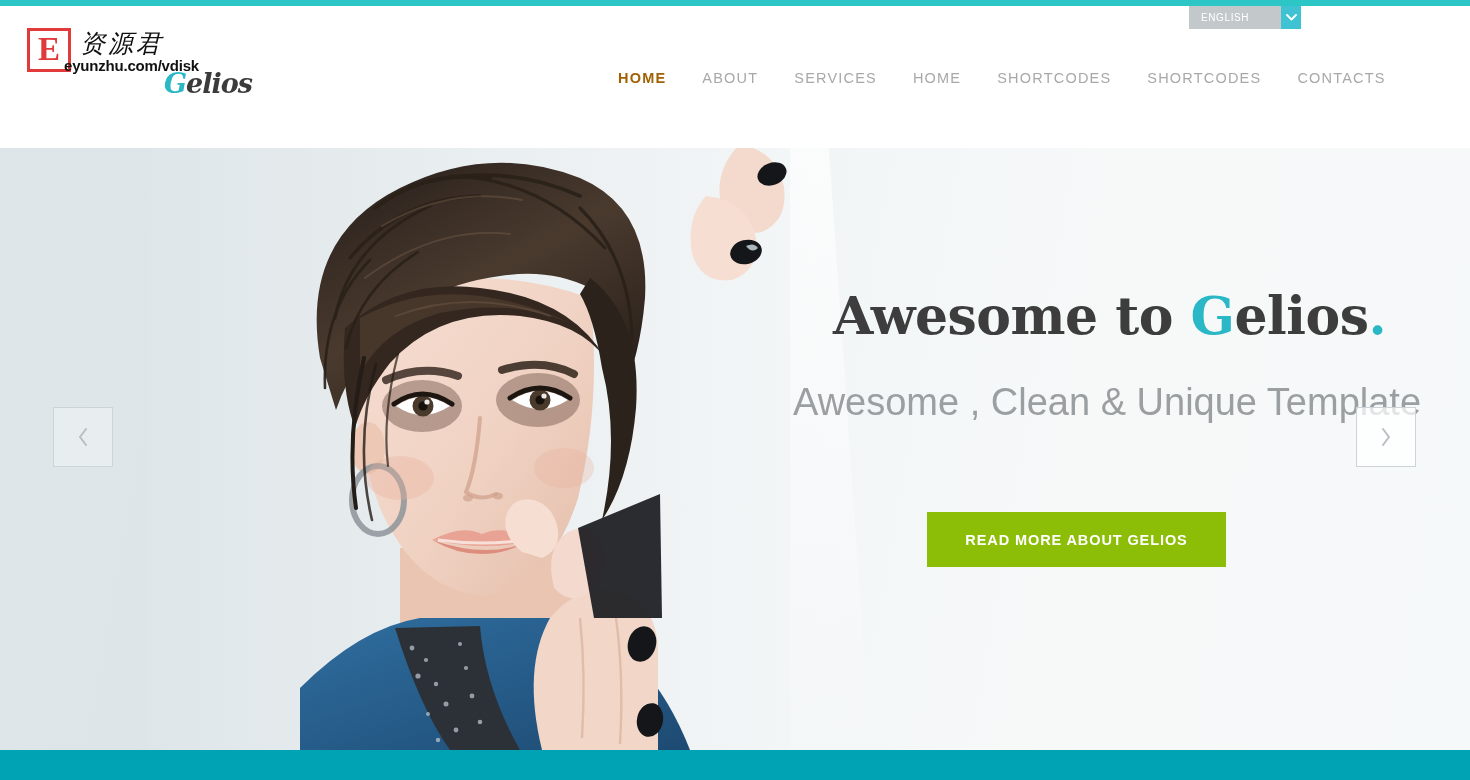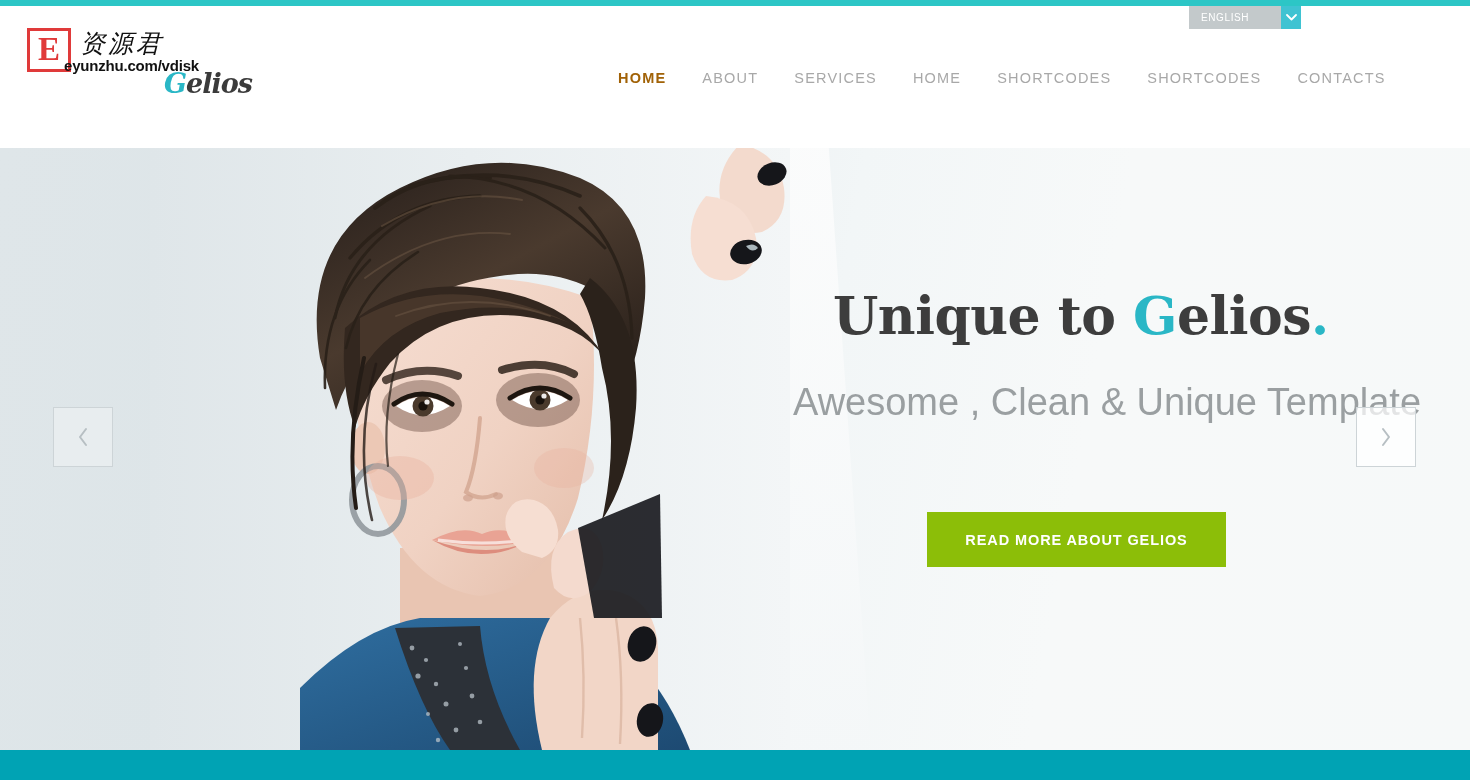--- a/index.html
+++ b/index.html
@@ -439,21 +439,21 @@
             <path d="M590 -4 Q628 4 634 40 Q638 72 612 84 Q584 90 572 62 Q562 24 590 -4 Z" fill="#f3dacd"></path>
             <ellipse cx="622" cy="26" rx="15" ry="11" fill="#15161a" transform="rotate(-22 622 26)"></ellipse>
             <path d="M556 48 Q598 52 606 90 Q610 122 582 132 Q552 136 542 106 Q536 70 556 48 Z" fill="#f6ded2"></path>
             <ellipse cx="596" cy="104" rx="16" ry="12" fill="#15161a" transform="rotate(-14 596 104)"></ellipse>
             <path d="M596 98 q8 -4 12 2 q-6 6 -12 -2 Z" fill="#cfe0e6" opacity="0.8"></path>
           </g>
         </g>
       </svg>
     </div>
 
-    <div class="hero-title"><span>Unique to </span><span class="accent">G</span><span>elios</span><span class="accent">.</span></div>
+    <div class="hero-title"><span>Awesome to </span><span class="accent">G</span><span>elios</span><span class="accent">.</span></div>
 
     <div class="hero-sub">Awesome , Clean &amp; Unique Template</div>
 
     <button class="hero-cta">READ MORE ABOUT GELIOS</button>
 
     <div class="slider-arrow prev">
       <span>
         <svg width="12" height="20" viewBox="0 0 12 20">
             <path d="M9 2 L3 10 L9 18" fill="none" stroke="#b7bfc3" stroke-width="2" stroke-linecap="round" stroke-linejoin="round"></path>
           </svg>

